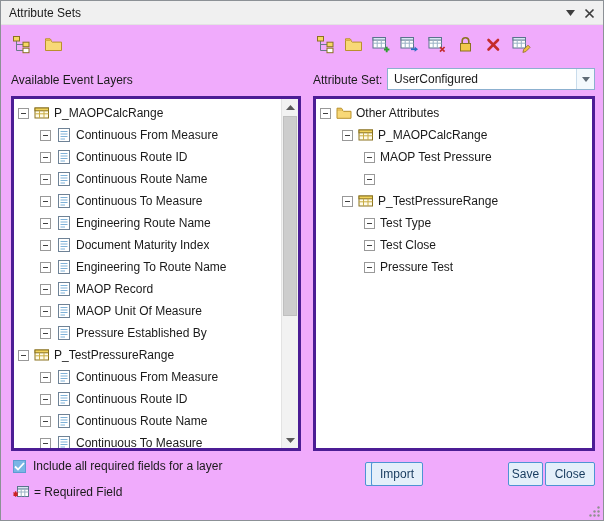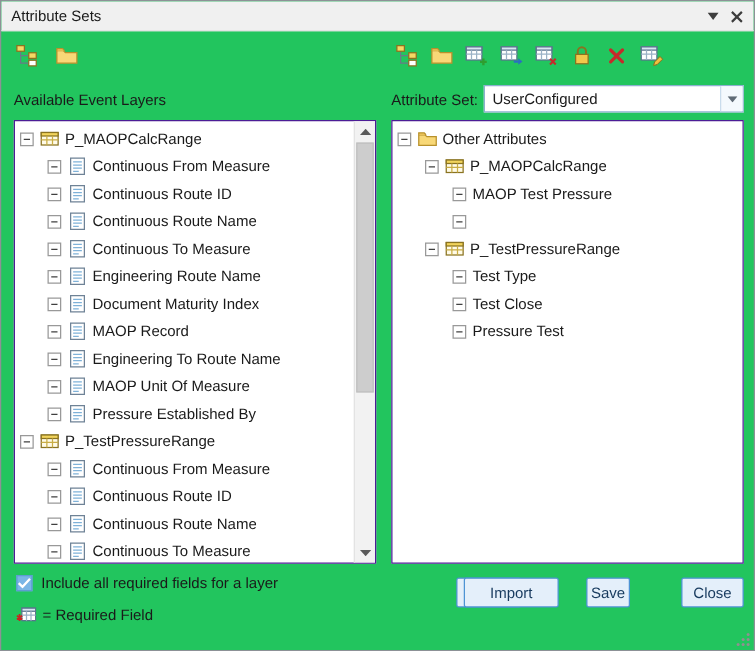--- a/index.html
+++ b/index.html
@@ -1,34 +1,34 @@
 <!DOCTYPE html>
 <html><head>
 <meta charset="utf-8">
 <style>
   html,body{margin:0;padding:0;background:#ffffff;}
   *{box-sizing:border-box;}
-  .dialog{position:relative;width:604px;height:521px;background:#22c55e;border:1px solid #8c9196;
+  .dialog{position:relative;width:604px;height:521px;background:#f0abfc;border:1px solid #8c9196;
           font-family:"Liberation Sans",sans-serif;font-size:12px;color:#1a1a1a;overflow:hidden;}
   .titlebar{position:absolute;top:0;left:0;right:0;height:24px;background:#f0f0f0;border-bottom:1px solid #e3e3e3;}
   .title{position:absolute;left:8px;top:0;line-height:24px;}
   .win-btn{position:absolute;top:0;height:24px;width:18px;display:flex;align-items:center;justify-content:center;}
   .win-caret{right:24px;}
   .win-close{right:5px;}
   .toolbar-left{position:absolute;top:31px;left:8px;display:flex;gap:8px;}
   .toolbar-right{position:absolute;top:31px;left:312px;display:flex;gap:4px;}
   .tb-btn{width:24px;height:24px;border:1px solid transparent;background:transparent;padding:0;
           display:flex;align-items:center;justify-content:center;}
   .section-label{position:absolute;top:72px;}
   .label-left{left:10px;}
   .label-right{left:312px;}
   .combo{position:absolute;left:386px;top:67px;width:208px;height:22px;background:#fff;border:1px solid #8cb0cf;display:flex;align-items:center;}
   .combo-value{flex:1;padding-left:6px;white-space:nowrap;overflow:hidden;}
   .combo-arrow{width:18px;height:100%;display:flex;align-items:center;justify-content:center;border-left:1px solid #c9dcec;background:#f4f9fd;}
-  .tree-panel{position:absolute;top:95px;height:355px;background:#fff;border:1px solid #4c1d95;}
+  .tree-panel{position:absolute;top:95px;height:355px;background:#fff;border:3px solid #4c1d95;}
   .panel-left{left:10px;width:290px;}
   .panel-right{left:312px;width:282px;}
   .tree-content{position:absolute;top:0;left:0;bottom:0;overflow:hidden;padding-top:3px;}
   .panel-left .tree-content{right:17px;}
   .panel-right .tree-content{right:0;}
   .tree-row{height:22px;display:flex;align-items:center;white-space:nowrap;}
   .expander{width:11px;height:11px;border:1px solid #999;background:#fff;display:inline-flex;align-items:center;justify-content:center;flex:none;margin-right:5px;}
   .minus{display:block;width:5px;height:1px;background:#404040;}
   .node-icon{width:16px;height:16px;flex:none;margin-right:4px;display:inline-flex;align-items:center;justify-content:center;}
   .node-label{overflow:hidden;}
@@ -37,22 +37,22 @@
   .sb-up{top:0;}
   .sb-down{bottom:0;}
   .sb-thumb{position:absolute;left:1px;width:14px;top:17px;height:200px;background:#cdcdcd;border:1px solid #bfbfbf;}
   .checkbox-row{position:absolute;left:12px;top:458px;display:flex;align-items:center;gap:7px;text-align:center;}
   .checkbox{width:13px;height:13px;background:#79b5e5;border:1px solid #5d9cd2;display:inline-flex;align-items:center;justify-content:center;flex:none;}
   .required-row{position:absolute;left:12px;top:483px;display:flex;align-items:center;gap:5px;}
   .req-icon{width:16px;height:16px;display:inline-flex;}
   .btn{position:absolute;top:461px;height:24px;font-family:"Liberation Sans",sans-serif;font-size:12px;
        color:#173a5e;background:#e4effa;border:1px solid #4e93d4;border-radius:2px;padding:0;}
   .btn-export{left:328px;width:52px;margin-left:36px;}
-  .btn-import{left:370px;width:76px;}
-  .btn-save{left:468px;width:35px;}
+  .btn-import{left:370px;width:52px;}
+  .btn-save{left:507px;width:35px;}
   .btn-close{left:544px;width:50px;}
   .grip{position:absolute;right:2px;bottom:2px;width:13px;height:13px;}
 </style>
 </head>
 <body>
 
 <div class="dialog">
 
   <div class="titlebar">
     <span class="title">Attribute Sets</span>
@@ -247,33 +247,33 @@
         <div class="tree-row" style="padding-left: 26px;">
           <span class="expander">
             <span class="minus"></span>
           </span>
           <span class="node-icon">
             <svg width="16" height="16" viewBox="0 0 16 16">
               <rect x="2.5" y="1.5" width="11" height="13" fill="#fff" stroke="#6e8296"></rect>
               <path d="M4.5 4.5h7M4.5 7h7M4.5 9.5h7M4.5 12h4.5" stroke="#7fb2d9" fill="none"></path>
             </svg>
           </span>
+          <span class="node-label">Engineering To Route Name</span>
+        </div>
+        <div class="tree-row" style="padding-left: 26px;">
+          <span class="expander">
+            <span class="minus"></span>
+          </span>
+          <span class="node-icon">
+            <svg width="16" height="16" viewBox="0 0 16 16">
+              <rect x="2.5" y="1.5" width="11" height="13" fill="#fff" stroke="#6e8296"></rect>
+              <path d="M4.5 4.5h7M4.5 7h7M4.5 9.5h7M4.5 12h4.5" stroke="#7fb2d9" fill="none"></path>
+            </svg>
+          </span>
           <span class="node-label">MAOP Record</span>
-        </div>
-        <div class="tree-row" style="padding-left: 26px;">
-          <span class="expander">
-            <span class="minus"></span>
-          </span>
-          <span class="node-icon">
-            <svg width="16" height="16" viewBox="0 0 16 16">
-              <rect x="2.5" y="1.5" width="11" height="13" fill="#fff" stroke="#6e8296"></rect>
-              <path d="M4.5 4.5h7M4.5 7h7M4.5 9.5h7M4.5 12h4.5" stroke="#7fb2d9" fill="none"></path>
-            </svg>
-          </span>
-          <span class="node-label">Engineering To Route Name</span>
         </div>
         <div class="tree-row" style="padding-left: 26px;">
           <span class="expander">
             <span class="minus"></span>
           </span>
           <span class="node-icon">
             <svg width="16" height="16" viewBox="0 0 16 16">
               <rect x="2.5" y="1.5" width="11" height="13" fill="#fff" stroke="#6e8296"></rect>
               <path d="M4.5 4.5h7M4.5 7h7M4.5 9.5h7M4.5 12h4.5" stroke="#7fb2d9" fill="none"></path>
             </svg>

